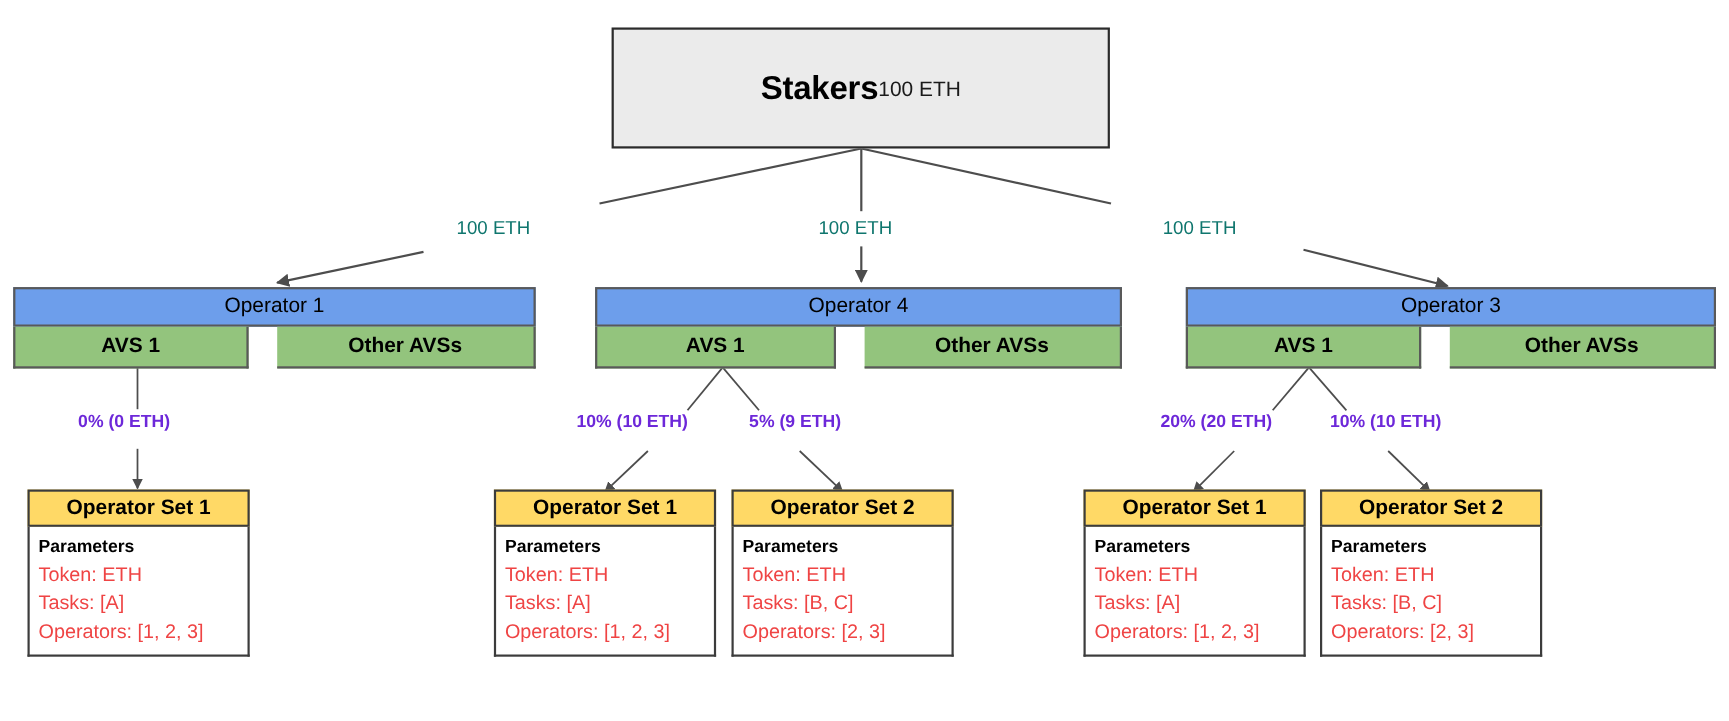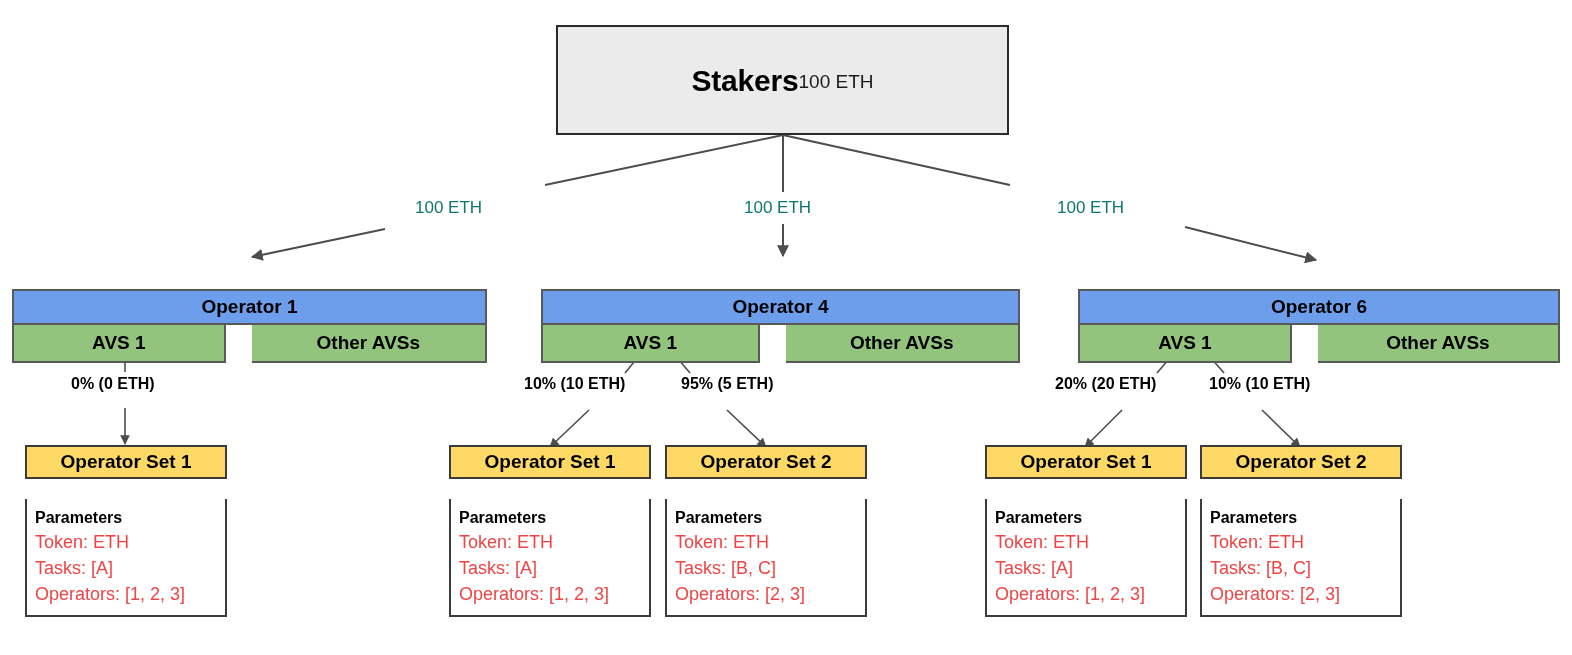--- a/index.html
+++ b/index.html
@@ -62,23 +62,22 @@
   }
   .op-header {
     height: 36px;
     background: #6d9eeb;
     border: 2px solid #595959;
     box-sizing: border-box;
     display: flex;
     align-items: center;
     justify-content: center;
     font-size: 19px;
-    font-weight: bold;
-    color: #000000;
-    margin-top: 28px;
+    font-weight: normal;
+    color: #000000;
   }
   .op-cells {
     display: flex;
     height: 38px;
     box-sizing: border-box;
   }
   .op-cell {
     background: #93c47d;
     border: 2px solid #595959;
     border-top: none;
@@ -111,21 +110,20 @@
     font-size: 19px;
     font-weight: bold;
     color: #000000;
   }
   .opset-body {
     background: #ffffff;
     border: 2px solid #3c3c3c;
     border-top: none;
     box-sizing: border-box;
     padding: 7px 8px 8px 8px;
-    margin-top: 20px;
   }
   .opset-body .param-title {
     font-size: 16px;
     font-weight: bold;
     color: #000000;
     line-height: 1.45;
   }
   .opset-body .param-line {
     font-size: 18px;
     color: #ef4444;
@@ -137,21 +135,21 @@
   .edge-label {
     position: absolute;
     font-size: 17px;
     color: #0f766e;
     white-space: nowrap;
   }
   .pct-label {
     position: absolute;
     font-size: 16px;
     font-weight: bold;
-    color: #000000;
+    color: #6d28d9;
     white-space: nowrap;
   }
 </style>
 </head>
 <body>
 
 <div id="canvas">
 
   <svg class="edges" viewBox="0 0 1572 655">
     <defs>
@@ -232,21 +230,21 @@
 
   <div class="operator-node" style="left:541px; top:261px; width:479px;">
     <div class="op-header">Operator 4</div>
     <div class="op-cells">
       <div class="op-cell" style="width:231px;">AVS 1</div>
       <div class="op-cell right" style="width:248px;">Other AVSs</div>
     </div>
   </div>
 
   <div class="pct-label" style="left:524px; top:375px;">10% (10 ETH)</div>
-  <div class="pct-label" style="left:681px; top:375px;">95% (5 ETH)</div>
+  <div class="pct-label" style="left:681px; top:375px;">5% (9 ETH)</div>
 
   <div class="opset-node" style="left:449px; top:445px; width:202px;">
     <div class="opset-header">Operator Set 1</div>
     <div class="opset-body">
       <div class="param-title">Parameters</div>
       <div class="param-line">Token: ETH</div>
       <div class="param-line">Tasks: [A]</div>
       <div class="param-line">Operators: [1, 2, 3]</div>
     </div>
   </div>
@@ -255,21 +253,21 @@
     <div class="opset-header">Operator Set 2</div>
     <div class="opset-body">
       <div class="param-title">Parameters</div>
       <div class="param-line">Token: ETH</div>
       <div class="param-line">Tasks: [B, C]</div>
       <div class="param-line">Operators: [2, 3]</div>
     </div>
   </div>
 
   <div class="operator-node" style="left:1078px; top:261px; width:482px;">
-    <div class="op-header">Operator 6</div>
+    <div class="op-header">Operator 3</div>
     <div class="op-cells">
       <div class="op-cell" style="width:226px;">AVS 1</div>
       <div class="op-cell right" style="width:256px;">Other AVSs</div>
     </div>
   </div>
 
   <div class="pct-label" style="left:1055px; top:375px;">20% (20 ETH)</div>
   <div class="pct-label" style="left:1209px; top:375px;">10% (10 ETH)</div>
 
   <div class="opset-node" style="left:985px; top:445px; width:202px;">

